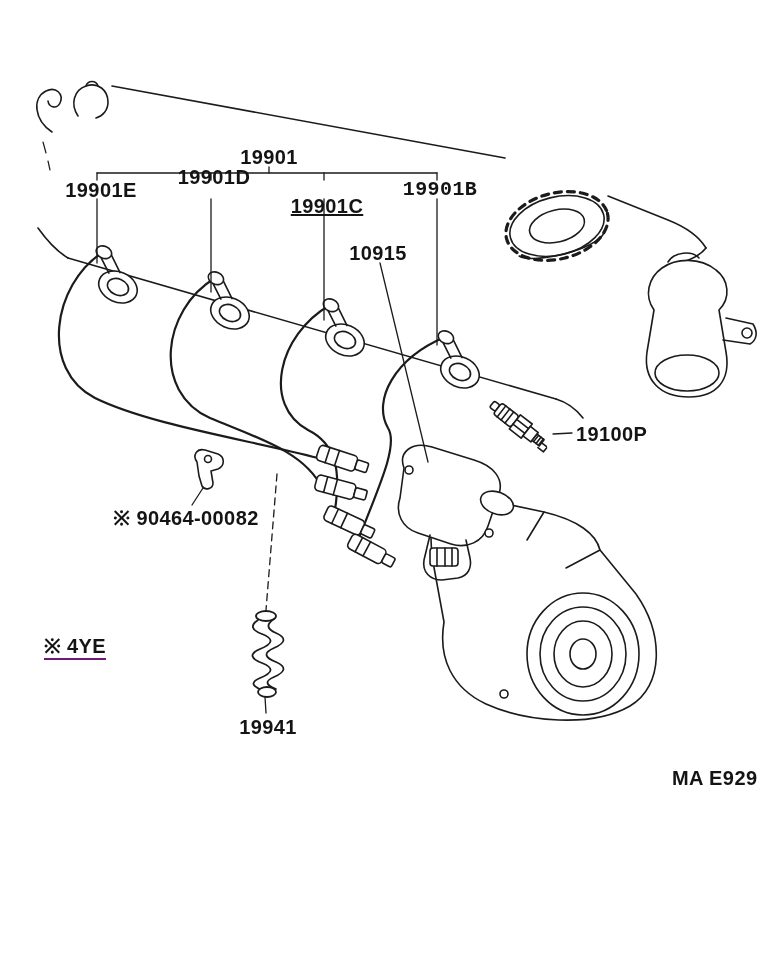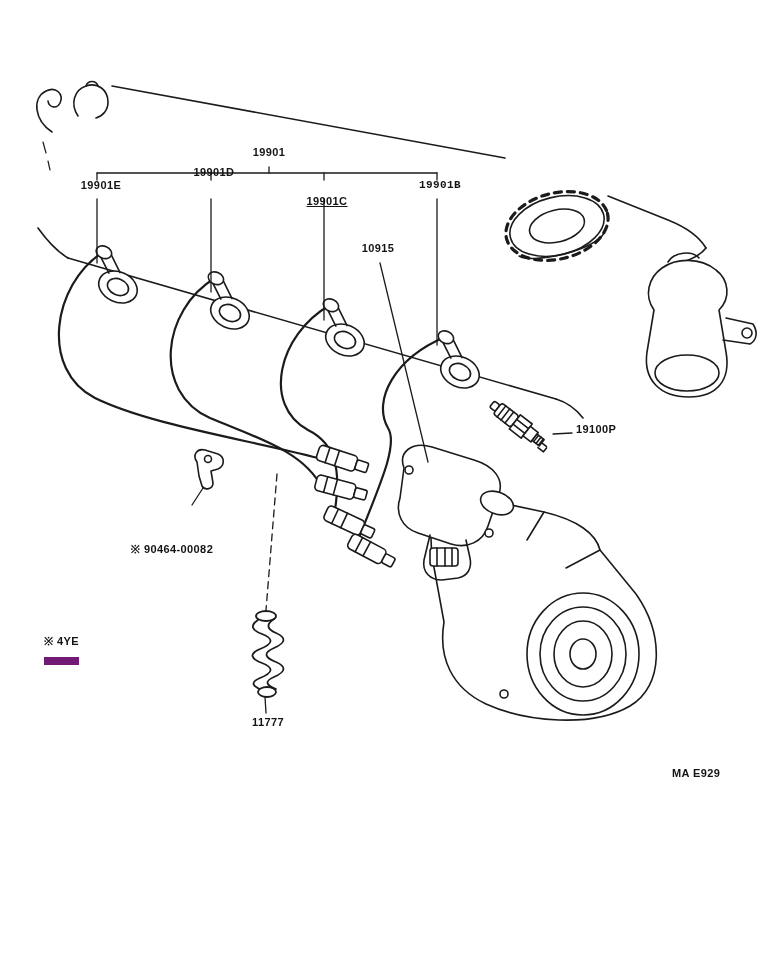--- a/index.html
+++ b/index.html
@@ -7,28 +7,28 @@
     position:relative;
     width:768px; height:962px;
     background:#ffffff;
     overflow:hidden;
     font-family:"Liberation Sans", sans-serif;
   }
   .stage svg { position:absolute; left:0; top:0; }
   .lbl {
     position:absolute;
     color:#141414;
-    font-size:11px;
+    font-size:20px;
     font-weight:700;
     letter-spacing:.4px;
     white-space:nowrap;
     line-height:1;
   }
   .center { transform:translateX(-50%); }
-  .underline { border-bottom:8px solid #701a75; padding-bottom:10px; }
+  .underline { border-bottom:2px solid #701a75; padding-bottom:2px; }
 </style>
 </head>
 <body>
 
 <div class="stage">
 
   <svg width="768" height="962" viewBox="0 0 768 962">
     <g stroke="#1b1b1b" fill="none" stroke-width="1.6" stroke-linecap="round" stroke-linejoin="round">
 
       <g>
@@ -184,18 +184,18 @@
     </g>
   </svg>
 
   <div class="lbl center" style="left:269px; top:147px;">19901</div>
   <div class="lbl center" style="left:101px; top:180px;">19901E</div>
   <div class="lbl center" style="left:214px; top:167px;">19901D</div>
   <div class="lbl center" style="left:327px; top:196px;text-decoration:underline;">19901C</div>
   <div class="lbl center" style="left:440px; top:180px;font-family:Liberation Mono, monospace;">19901B</div>
   <div class="lbl center" style="left:378px; top:243px;">10915</div>
   <div class="lbl" style="left:576px; top:424px;">19100P</div>
-  <div class="lbl center" style="left:172px; top:508px;margin-top:36px;">※ 90464-00082</div>
+  <div class="lbl center" style="left:186px; top:508px;">※ 90464-00082</div>
   <div class="lbl underline" style="left:44px; top:636px;">※ 4YE</div>
-  <div class="lbl center" style="left:268px; top:717px;">11777</div>
+  <div class="lbl center" style="left:268px; top:717px;">19941</div>
   <div class="lbl" style="left:672px; top:759px;margin-top:9px;">MA E929</div>
 
 </div>
 
 </body></html>

